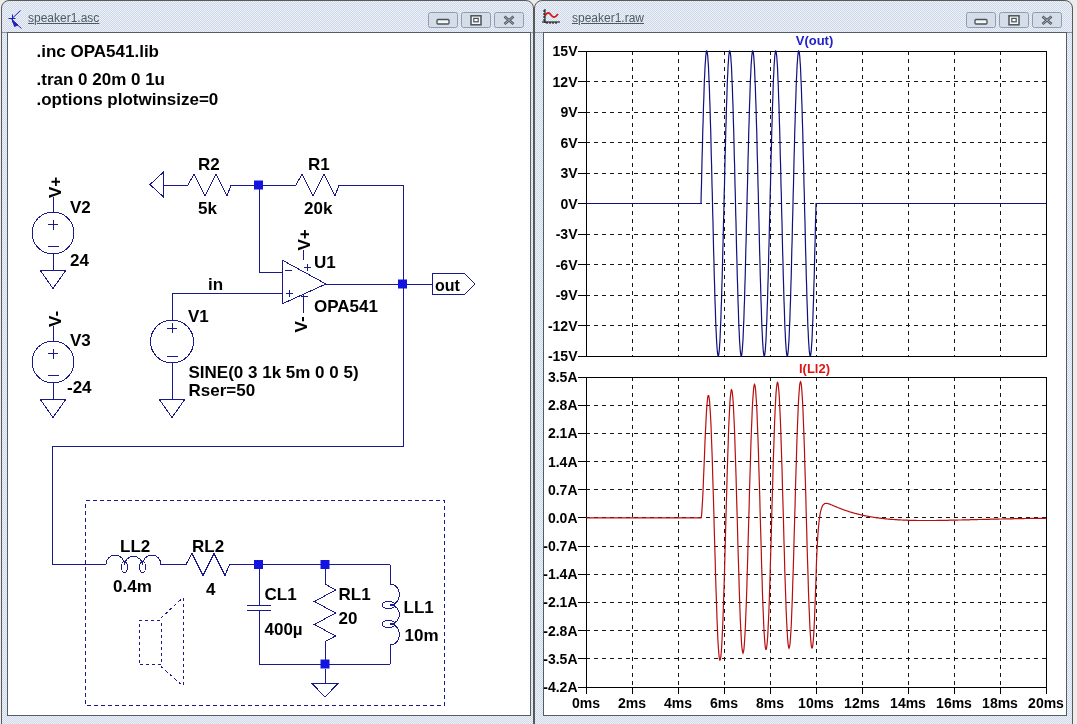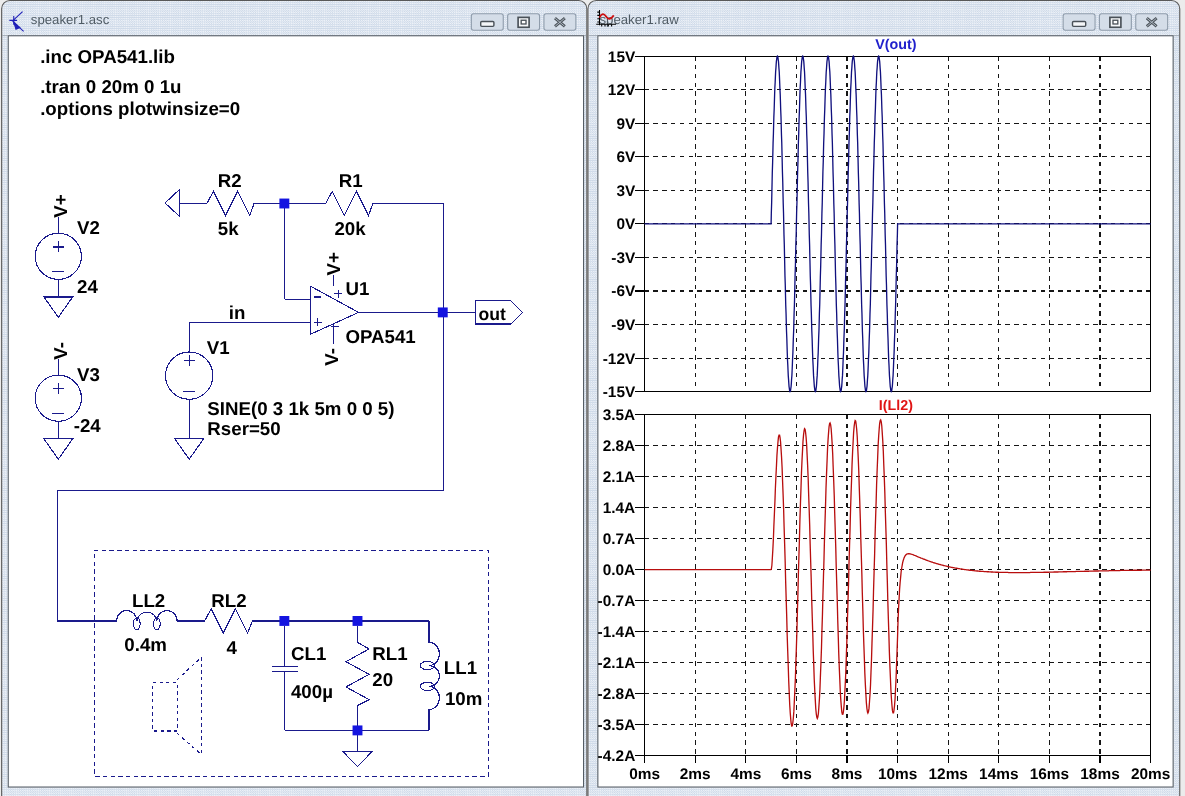--- a/index.html
+++ b/index.html
@@ -1,20 +1,20 @@
 <!DOCTYPE html>
 <html><head><meta charset="utf-8"><style>
 html,body{margin:0;padding:0;width:1077px;height:724px;overflow:hidden;background:#ececec;
 font-family:"Liberation Sans",sans-serif;}
 .win{position:absolute;top:0;height:730px;border:1px solid #595959;border-radius:8px 8px 0 0;
 background-image:conic-gradient(#eef2f8 25%,#cdd9e8 0 50%,#eef2f8 0 75%,#cdd9e8 0);background-size:2px 2px;
 box-sizing:border-box;}
 .tbar{position:absolute;left:0;right:0;top:0;height:31px;border-radius:7px 7px 0 0;
 border-bottom:1px solid #8a949e;}
-.ttext{position:absolute;top:10px;font-size:12px;color:#4e5a63;}
+.ttext{position:absolute;top:10px;font-size:12px;color:#4e5a63;text-decoration:underline;}
 .client{position:absolute;background:#fff;border:1px solid #545d66;}
 .btn{position:absolute;top:11px;width:30px;height:16px;border:1px solid #909dac;border-radius:2.5px;
 background:#d4dde8;box-sizing:border-box;}
 </style></head><body>
 <div class="win" style="left:1px;width:533px;">
  <div class="tbar"></div>
  <div class="ttext" style="left:26px;">speaker1.asc</div>
  <div class="client" style="left:5px;top:31px;width:522px;height:682px;"></div>
  <div class="btn" style="left:426px;"><svg width="28" height="14">
         <rect x="8" y="6.5" width="12" height="4.5" rx="1" fill="#f4f6f8" stroke="#4a5158" stroke-width="1.3"></rect>
@@ -32,21 +32,21 @@
         <line x1="14.5" y1="2.5" x2="5" y2="11.5"></line>
         <line x1="2.5" y1="10.5" x2="9.5" y2="10.5"></line>
         <line x1="6.5" y1="6.5" x2="6.5" y2="14.5"></line>
         <path d="M6.5,12 L12,17 L8.5,18.5 Z" fill="#2020b8"></path>
         <line x1="11" y1="16.5" x2="15.5" y2="20.5"></line>
       </g>
  </svg>
 </div>
 <div class="win" style="left:534px;width:539px;">
  <div class="tbar"></div>
- <div class="ttext" style="left:10px;">speaker1.raw</div>
+ <div class="ttext" style="left:37px;">speaker1.raw</div>
  <div class="client" style="left:8px;top:31px;width:522px;height:682px;"></div>
  <div class="btn" style="left:431px;"><svg width="28" height="14">
         <rect x="8" y="6.5" width="12" height="4.5" rx="1" fill="#f4f6f8" stroke="#4a5158" stroke-width="1.3"></rect>
       </svg></div>
  <div class="btn" style="left:464px;"><svg width="28" height="14">
         <rect x="9" y="2.8" width="10" height="9" fill="#f4f6f8" stroke="#4a5158" stroke-width="1.5"></rect>
         <rect x="11.8" y="5.4" width="4.4" height="3.4" fill="#fff" stroke="#4a5158" stroke-width="1.2"></rect>
       </svg></div>
  <div class="btn" style="left:497px;"><svg width="28" height="14">
         <path d="M9.5,3.5 L18.5,11 M18.5,3.5 L9.5,11" fill="none" stroke="#4d545b" stroke-width="2.6"></path>

